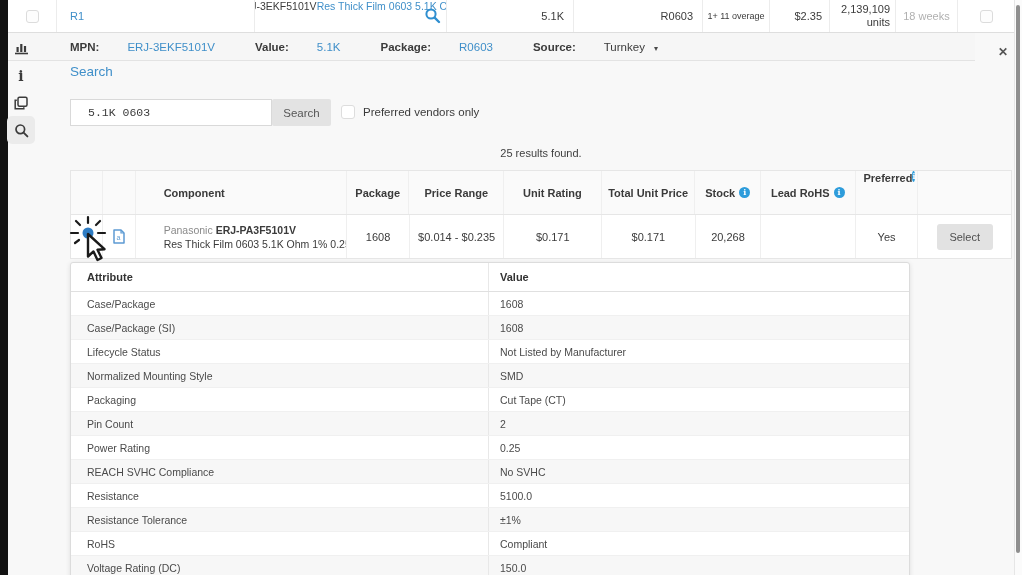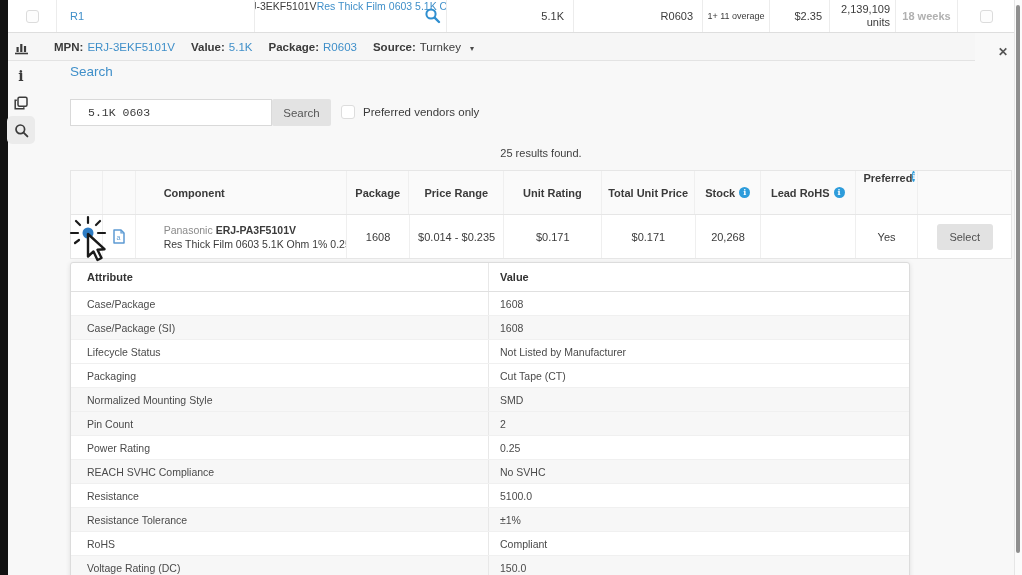--- a/index.html
+++ b/index.html
@@ -14,30 +14,30 @@
   .bom-row { position:absolute; left:8px; top:0; width:1006px; height:33px; background:#fff; border-bottom:1px solid #dedede; display:flex; }
   .bom-cell { border-right:1px solid #ececec; height:100%; display:flex; align-items:center; font-size:11px; overflow:hidden; }
   .bc-check1 { width:49px;  justify-content:center; }
   .bc-refdes { width:198px; padding-left:13px; }
   .bc-comp   { width:192px; position:relative; align-items:flex-start; justify-content:center; padding:0 24px 0 8px; font-size:10.5px; line-height:13px; white-space:nowrap; }
   .bc-value  { width:127px; justify-content:flex-end; padding-right:9px; }
   .bc-pkg    { width:129px; justify-content:flex-end; padding-right:9px; }
   .bc-over   { width:67px;  justify-content:center; font-size:9px; }
   .bc-price  { width:60px;  justify-content:flex-end; padding-right:7px; }
   .bc-stock  { width:66px;  flex-direction:column; align-items:flex-end; justify-content:center; padding-right:5px; line-height:13px; }
-  .bc-lead   { width:62px;  justify-content:center; color:#b0b0b0;font-weight:bold; }
+  .bc-lead   { width:62px;  justify-content:center; color:#b0b0b0; }
   .bc-check2 { width:56px;  justify-content:center; border-right:none; }
   .blue { color:#3f8fc9; }
   .bold { font-weight:bold; }
   .mfr-dim { color:#8a8a8a; }
   .checkbox { width:13px; height:13px; border:1px solid #dcdcdc; border-radius:3px; background:#fdfdfd; }
   .comp-search-icon { position:absolute; right:5px; top:7px; }
 
   
-  .mpn-bar { position:absolute; left:8px; top:33px; width:967px; height:28px; background:#f6f6f6; border-bottom:1px solid #e3e3e3; display:flex; align-items:center; padding-left:46px; font-size:11.5px; }
+  .mpn-bar { position:absolute; left:8px; top:33px; width:967px; height:28px; background:#f6f6f6; border-bottom:1px solid #e3e3e3; display:flex; align-items:center; padding-left:62px; font-size:11.5px;gap:24px; }
   .mpn-bar .lbl { font-weight:bold; margin-right:4px; }
   .mpn-bar .val { margin-right:16px; }
   .caret { font-size:8px; color:#4a4a4a; margin-left:6px; }
   .close-x { position:absolute; right:14px; top:45px; font-size:12px; font-weight:bold; color:#555; cursor:default; }
 
   
   .side-icon { position:absolute; left:8px; width:26px; height:26px; display:flex; align-items:center; justify-content:center; color:#3b3b3b; }
   .si-chart  { top:35px; }
   .si-info   { top:63px; font-family:"DejaVu Serif", serif; font-weight:bold; font-size:14px; }
   .si-copy   { top:90px; }
@@ -232,27 +232,27 @@
     <div class="attr-c2">1608</div>
   </div>
   <div class="attr-row alt">
     <div class="attr-c1">Case/Package (SI)</div>
     <div class="attr-c2">1608</div>
   </div>
   <div class="attr-row">
     <div class="attr-c1">Lifecycle Status</div>
     <div class="attr-c2">Not Listed by Manufacturer</div>
   </div>
+  <div class="attr-row alt">
+    <div class="attr-c1">Normalized Mounting Style</div>
+    <div class="attr-c2">SMD</div>
+  </div>
   <div class="attr-row">
     <div class="attr-c1">Packaging</div>
     <div class="attr-c2">Cut Tape (CT)</div>
-  </div>
-  <div class="attr-row alt">
-    <div class="attr-c1">Normalized Mounting Style</div>
-    <div class="attr-c2">SMD</div>
   </div>
   <div class="attr-row alt">
     <div class="attr-c1">Pin Count</div>
     <div class="attr-c2">2</div>
   </div>
   <div class="attr-row">
     <div class="attr-c1">Power Rating</div>
     <div class="attr-c2">0.25</div>
   </div>
   <div class="attr-row alt">

